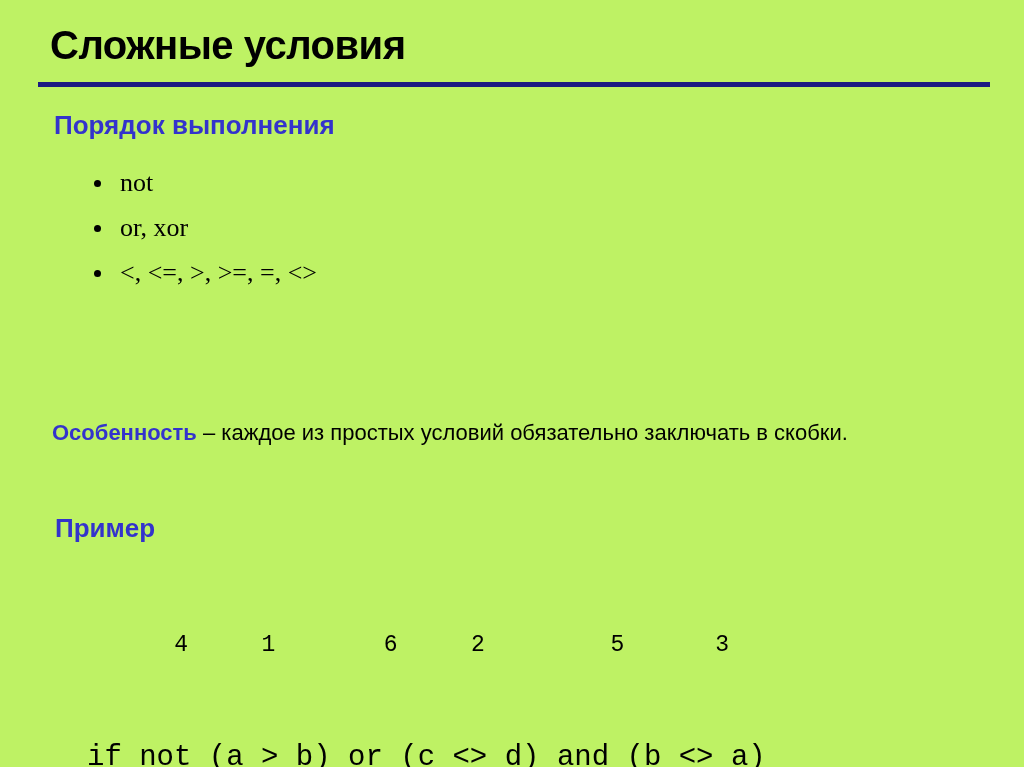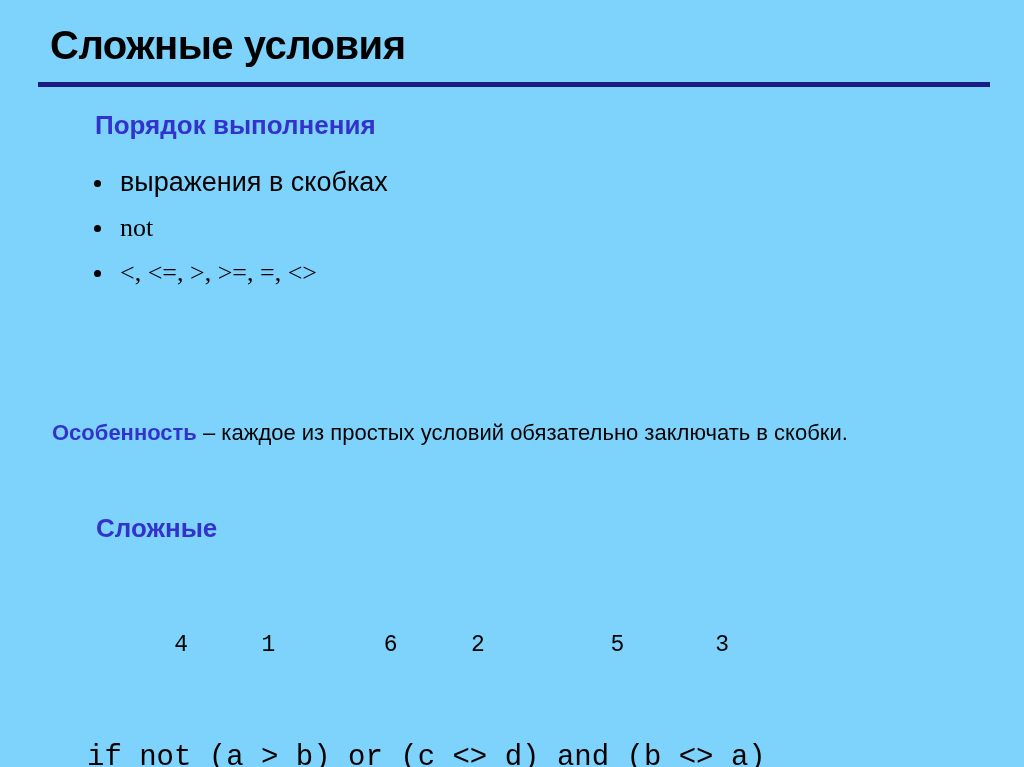--- a/index.html
+++ b/index.html
@@ -11,21 +11,21 @@
     width: 1024px;
     height: 767px;
     position: relative;
     overflow: hidden;
     font-family: "Liberation Sans", sans-serif;
     color: #000000;
   }
   .slide {
     position: absolute;
     inset: 0;
-    background: #7dd3fc;
+    background: #bef264;
   }
 
   
   .slide-title {
     position: absolute;
     left: 50px;
     top: 22px;
     font-family: "Liberation Sans", sans-serif;
     font-weight: bold;
     font-size: 40px;
@@ -45,21 +45,20 @@
 
   
   .section-heading {
     position: absolute;
     font-family: "Liberation Sans", sans-serif;
     font-weight: bold;
     font-size: 26px;
     line-height: 30px;
     color: #3333cc;
     white-space: nowrap;
-    margin-left: 41px;
   }
   #heading-order { left: 54px; top: 110px; }
   #heading-example { left: 55px; top: 513px; }
 
   
   .bullet-list {
     position: absolute;
     left: 88px;
     top: 160px;
     margin: 0;
@@ -151,37 +150,37 @@
 <div class="slide">
 
   <div class="slide-title">Сложные условия</div>
   <div class="title-rule"></div>
 
   <div class="section-heading" id="heading-order">Порядок выполнения</div>
 
   <ul class="bullet-list">
     <li class="bullet-item">
       <span class="bullet-marker"></span>
-      <span class="bullet-text-sans">выражения в скобках</span>
+      <span class="bullet-text-mono">not</span>
     </li>
     <li class="bullet-item">
       <span class="bullet-marker"></span>
-      <span class="bullet-text-mono">not</span>
+      <span class="bullet-text-mono">or, xor</span>
     </li>
     <li class="bullet-item">
       <span class="bullet-marker"></span>
       <span class="bullet-text-mono">&lt;, &lt;=, &gt;, &gt;=, =, &lt;&gt;</span>
     </li>
   </ul>
 
   <div class="feature-paragraph">
     <span class="feature-lead">Особенность</span><span class="feature-rest"> – каждое из простых условий обязательно заключать в скобки.</span>
   </div>
 
-  <div class="section-heading" id="heading-example">Сложные</div>
+  <div class="section-heading" id="heading-example">Пример</div>
 
   <div class="code-block">
     <div class="order-row" id="order-row"><span class="order-num" style="left: 87.25px;">4</span><span class="order-num" style="left: 174.5px;">1</span><span class="order-num" style="left: 296.65px;">6</span><span class="order-num" style="left: 383.9px;">2</span><span class="order-num" style="left: 523.5px;">5</span><span class="order-num" style="left: 628.2px;">3</span></div>
     <span class="code-line">if not (a &gt; b) or (c &lt;&gt; d) and (b &lt;&gt; a)</span>
     
     
     
   </div>
 
 </div>

